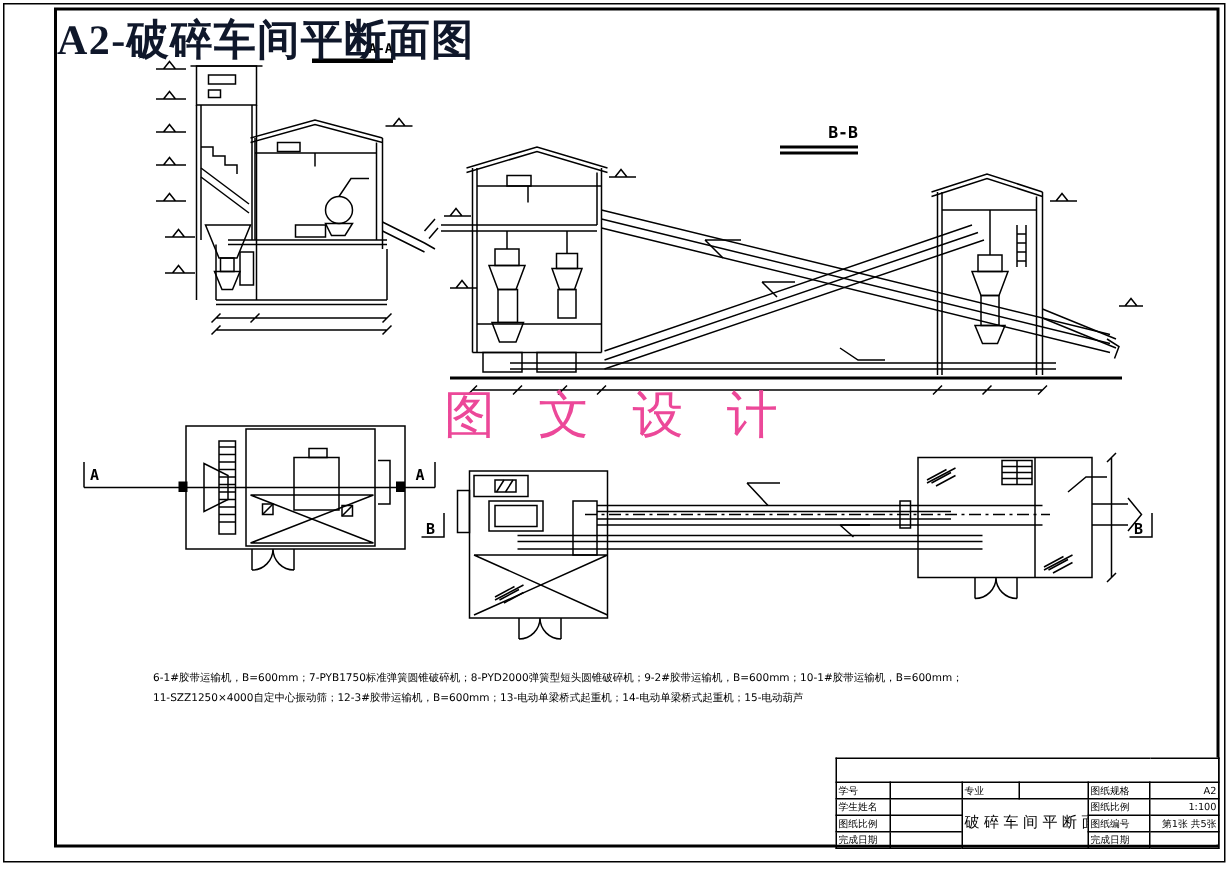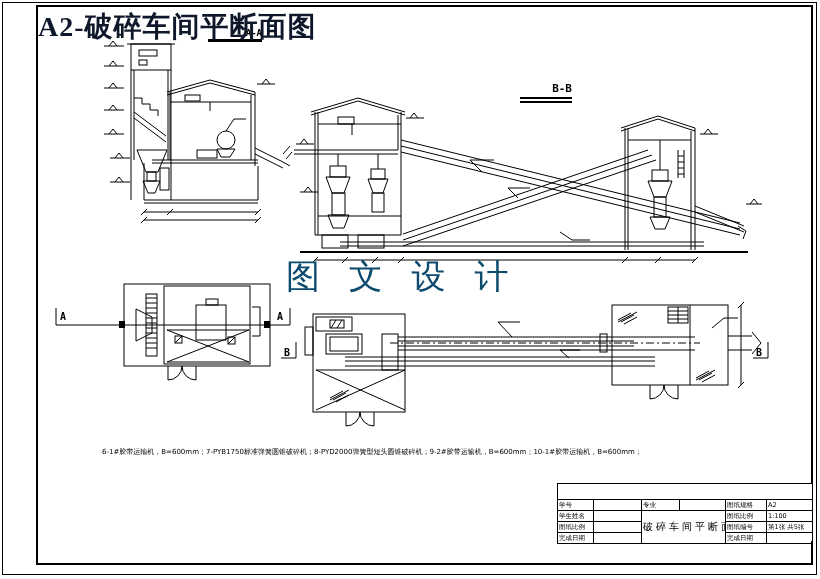--- a/index.html
+++ b/index.html
@@ -9,35 +9,35 @@
   .inner-border{position:absolute;left:36px;top:5px;width:773px;height:556px;border:2px solid #000}
   .red-title{position:absolute;left:38px;top:8px;z-index:6;color:#0f172a;
              font:bold 28px "Liberation Serif","DejaVu Serif",serif;letter-spacing:1px;white-space:nowrap}
   .aa{position:absolute;left:208px;top:28px;width:54px;text-align:right;z-index:4;
       font:bold 9px "DejaVu Sans Mono","DejaVu Sans",monospace}
   .aa-bar{height:3px;background:#000;margin-top:1px}
   .bb{position:absolute;left:520px;top:82px;width:52px;text-align:right;
       font:bold 11px "DejaVu Sans Mono","DejaVu Sans",monospace}
   .bb-bar{height:2px;background:#000;margin-top:2px}
   .bb-bar2{height:2px;background:#000;margin-top:2px}
-  .watermark{position:absolute;left:286px;top:254px;z-index:5;color:#0c4a6e;
+  .watermark{position:absolute;left:296px;top:254px;z-index:5;color:#ec4899;
              font:34px "DejaVu Serif","Liberation Serif",serif;letter-spacing:9px;white-space:nowrap}
   .cad{position:absolute;left:0;top:0}
   .ln{stroke:#000;stroke-width:1;fill:none}
   .thick{stroke-width:2}
   .dash{stroke-dasharray:8 3 2 3}
   .fill{fill:#000;stroke:none}
   .mk{fill:#000;stroke:none;font:bold 10px "DejaVu Sans Mono","DejaVu Sans",monospace}
   .legend{position:absolute;left:102px;top:446px;font-size:7px;line-height:13px;white-space:nowrap}
   .notes{position:absolute;left:266px;top:504px;font-size:8px;line-height:11px}
-  .titleblock{position:absolute;left:557px;top:483px;width:255px;height:58px;z-index:4;background:#fff}
+  .titleblock{position:absolute;left:557px;top:505px;width:255px;height:58px;z-index:4;background:#fff}
   table.tb{border-collapse:collapse;width:255px;table-layout:fixed}
   .tb td{border:1px solid #000;font-size:6.5px;padding:0 1px;overflow:hidden;white-space:nowrap;height:10px;line-height:10px}
   .tb .toprow{height:15px;border-bottom:1px solid #000}
-  .tb .val{text-align:left}
+  .tb .val{text-align:right}
   .tb .name{font-size:10px;text-align:center;letter-spacing:3px}
 </style>
 </head>
 <body>
 
 <div class="sheet">
   <div class="outer-border"></div>
   <div class="inner-border"></div>
 
   <div class="red-title">A2-破碎车间平断面图</div>
@@ -217,20 +217,21 @@
     </g>
 
     <text class="mk" x="60" y="320">A</text>
     <text class="mk" x="277" y="320">A</text>
     <text class="mk" x="284" y="356">B</text>
     <text class="mk" x="756" y="356">B</text>
   </svg>
 
   <div class="legend">
     <div>6-1#胶带运输机，B=600mm；7-PYB1750标准弹簧圆锥破碎机；8-PYD2000弹簧型短头圆锥破碎机；9-2#胶带运输机，B=600mm；10-1#胶带运输机，B=600mm；</div>
+    <div>11-SZZ1250×4000自定中心振动筛；12-3#胶带运输机，B=600mm；13-电动单梁桥式起重机；14-电动单梁桥式起重机；15-电动葫芦</div>
   </div>
 
 
   <div class="titleblock">
     <table class="tb">
       <colgroup>
         <col style="width:36px">
           <col style="width:48px">
           <col style="width:38px">
         <col style="width:46px">

